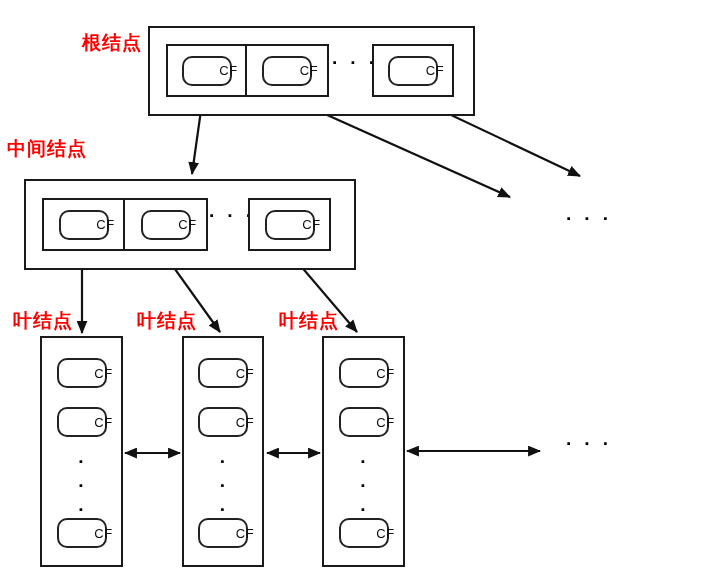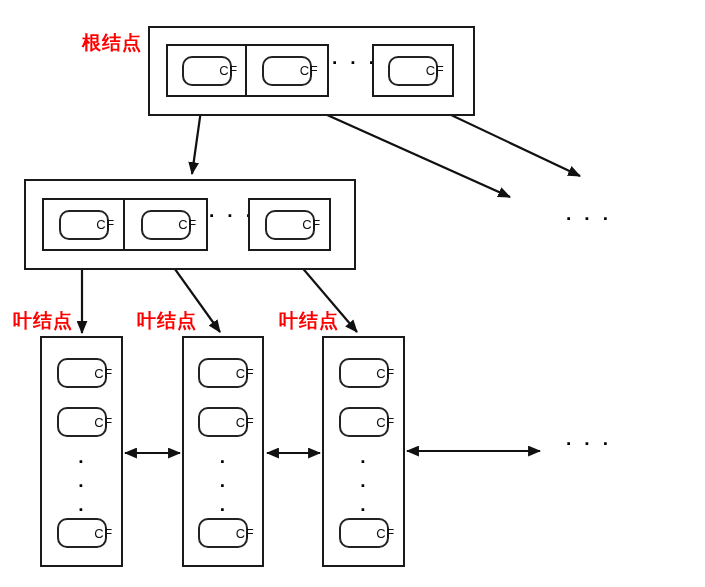--- a/index.html
+++ b/index.html
@@ -54,20 +54,21 @@
     <path d="M413,97 L580,176" stroke="#111" stroke-width="2.2" fill="none" marker-end="url(#ah)"></path>
     <path d="M82,251 L82,333" stroke="#111" stroke-width="2.2" fill="none" marker-end="url(#ah)"></path>
     <path d="M162,251 L220,332" stroke="#111" stroke-width="2.2" fill="none" marker-end="url(#ah)"></path>
     <path d="M288,251 L357,332" stroke="#111" stroke-width="2.2" fill="none" marker-end="url(#ah)"></path>
     <path d="M125,453 L180,453" stroke="#111" stroke-width="2.2" fill="none" marker-start="url(#ahrev)" marker-end="url(#ah)"></path>
     <path d="M267,453 L320,453" stroke="#111" stroke-width="2.2" fill="none" marker-start="url(#ahrev)" marker-end="url(#ah)"></path>
     <path d="M407,451 L540,451" stroke="#111" stroke-width="2.2" fill="none" marker-start="url(#ahrev)" marker-end="url(#ah)"></path>
   </svg>
 
   <div class="node-label" style="left:82px;top:32px">根结点</div>
+  <div class="node-label" style="left:7px;top:138px">中间结点</div>
   <div class="node-label" style="left:13px;top:310px">叶结点</div>
   <div class="node-label" style="left:137px;top:310px">叶结点</div>
   <div class="node-label" style="left:279px;top:310px">叶结点</div>
 
   <div class="outer-box" style="left:148px;top:26px;width:327px;height:90px"></div>
   <div class="cell" style="left:166px;top:44px;width:81px;height:53px">
     <div class="cf">CF</div>
   </div>
   <div class="cell" style="left:245px;top:44px;width:84px;height:53px">
     <div class="cf">CF</div>

